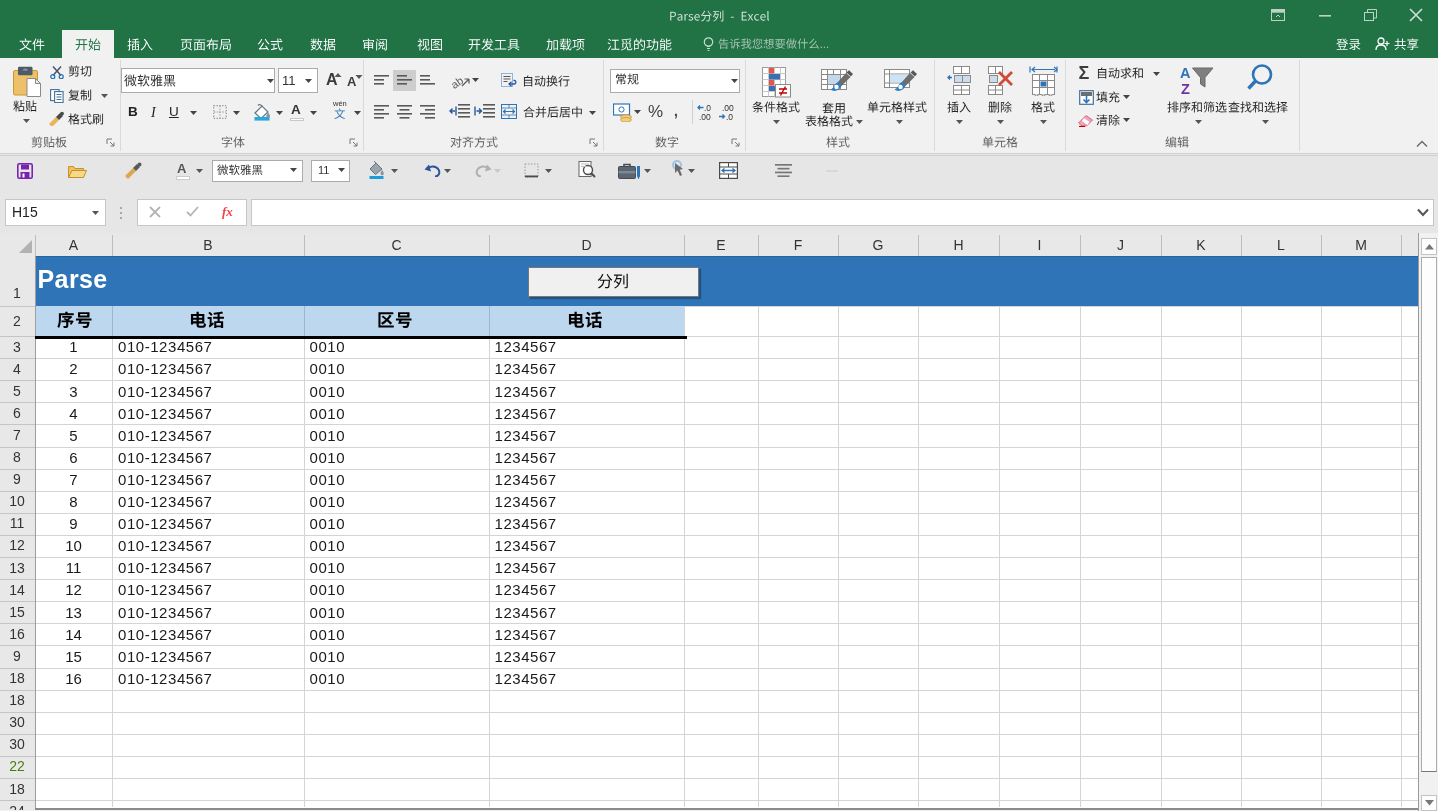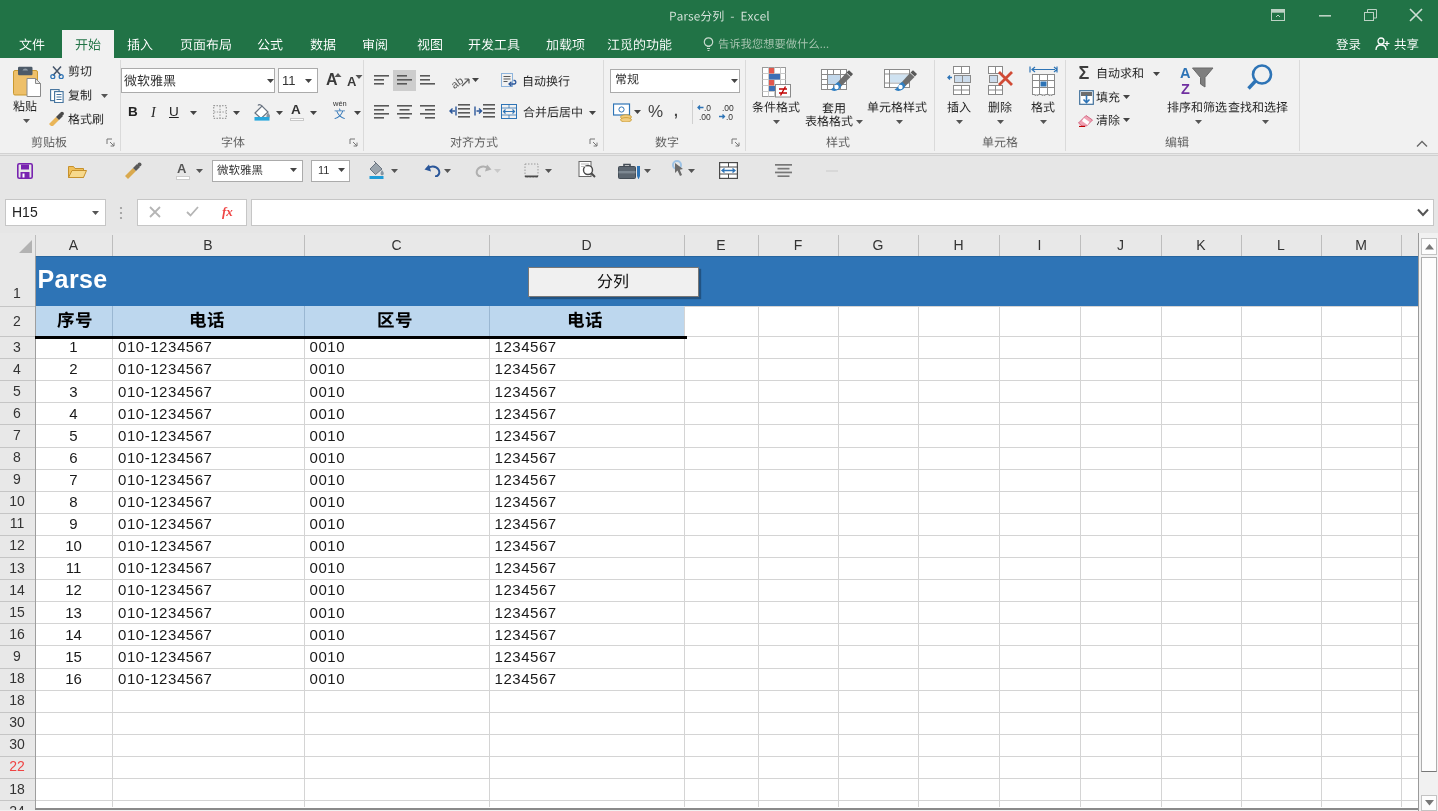--- a/index.html
+++ b/index.html
@@ -938,21 +938,21 @@
 <div style="position:absolute;left:17px;transform:translateX(-50%);top:535.45px;font-family:'Liberation Sans',sans-serif;font-size:14px;font-weight:normal;color:#333;white-space:pre;line-height:21px;">12</div>
 <div style="position:absolute;left:17px;transform:translateX(-50%);top:557.55px;font-family:'Liberation Sans',sans-serif;font-size:14px;font-weight:normal;color:#333;white-space:pre;line-height:21px;">13</div>
 <div style="position:absolute;left:17px;transform:translateX(-50%);top:579.65px;font-family:'Liberation Sans',sans-serif;font-size:14px;font-weight:normal;color:#333;white-space:pre;line-height:21px;">14</div>
 <div style="position:absolute;left:17px;transform:translateX(-50%);top:601.75px;font-family:'Liberation Sans',sans-serif;font-size:14px;font-weight:normal;color:#333;white-space:pre;line-height:21px;">15</div>
 <div style="position:absolute;left:17px;transform:translateX(-50%);top:623.85px;font-family:'Liberation Sans',sans-serif;font-size:14px;font-weight:normal;color:#333;white-space:pre;line-height:21px;">16</div>
 <div style="position:absolute;left:17px;transform:translateX(-50%);top:645.95px;font-family:'Liberation Sans',sans-serif;font-size:14px;font-weight:normal;color:#333;white-space:pre;line-height:21px;">9</div>
 <div style="position:absolute;left:17px;transform:translateX(-50%);top:668.05px;font-family:'Liberation Sans',sans-serif;font-size:14px;font-weight:normal;color:#333;white-space:pre;line-height:21px;">18</div>
 <div style="position:absolute;left:17px;transform:translateX(-50%);top:690.15px;font-family:'Liberation Sans',sans-serif;font-size:14px;font-weight:normal;color:#333;white-space:pre;line-height:21px;">18</div>
 <div style="position:absolute;left:17px;transform:translateX(-50%);top:712.25px;font-family:'Liberation Sans',sans-serif;font-size:14px;font-weight:normal;color:#333;white-space:pre;line-height:21px;">30</div>
 <div style="position:absolute;left:17px;transform:translateX(-50%);top:734.35px;font-family:'Liberation Sans',sans-serif;font-size:14px;font-weight:normal;color:#333;white-space:pre;line-height:21px;">30</div>
-<div style="position:absolute;left:17px;transform:translateX(-50%);top:756.45px;font-family:'Liberation Sans',sans-serif;font-size:14px;font-weight:normal;color:#ef4444;white-space:pre;line-height:21px;">22</div>
+<div style="position:absolute;left:17px;transform:translateX(-50%);top:756.45px;font-family:'Liberation Sans',sans-serif;font-size:14px;font-weight:normal;color:#4d7c0f;white-space:pre;line-height:21px;">22</div>
 <div style="position:absolute;left:17px;transform:translateX(-50%);top:778.55px;font-family:'Liberation Sans',sans-serif;font-size:14px;font-weight:normal;color:#333;white-space:pre;line-height:21px;">18</div>
 <div style="position:absolute;left:17px;transform:translateX(-50%);top:800.65px;font-family:'Liberation Sans',sans-serif;font-size:14px;font-weight:normal;color:#333;white-space:pre;line-height:21px;">24</div>
 <div style="position:absolute;left:0px;top:305.5px;width:35px;height:1px;background:#c5c5c5"></div>
 <div style="position:absolute;left:0px;top:335.5px;width:35px;height:1px;background:#c5c5c5"></div>
 <div style="position:absolute;left:0px;top:358.1px;width:35px;height:1px;background:#c5c5c5"></div>
 <div style="position:absolute;left:0px;top:380.2px;width:35px;height:1px;background:#c5c5c5"></div>
 <div style="position:absolute;left:0px;top:402.3px;width:35px;height:1px;background:#c5c5c5"></div>
 <div style="position:absolute;left:0px;top:424.4px;width:35px;height:1px;background:#c5c5c5"></div>
 <div style="position:absolute;left:0px;top:446.5px;width:35px;height:1px;background:#c5c5c5"></div>
 <div style="position:absolute;left:0px;top:468.6px;width:35px;height:1px;background:#c5c5c5"></div>

